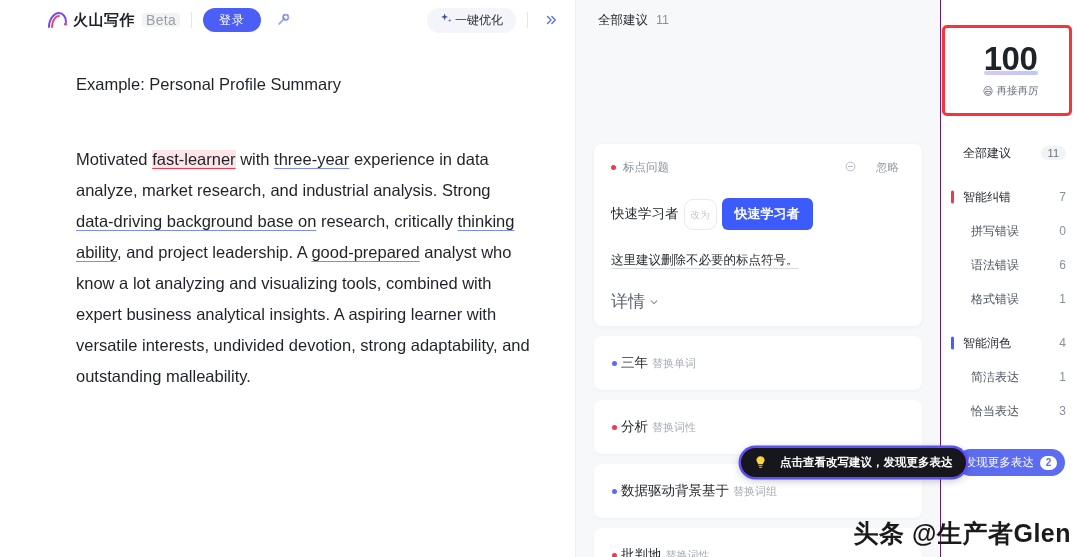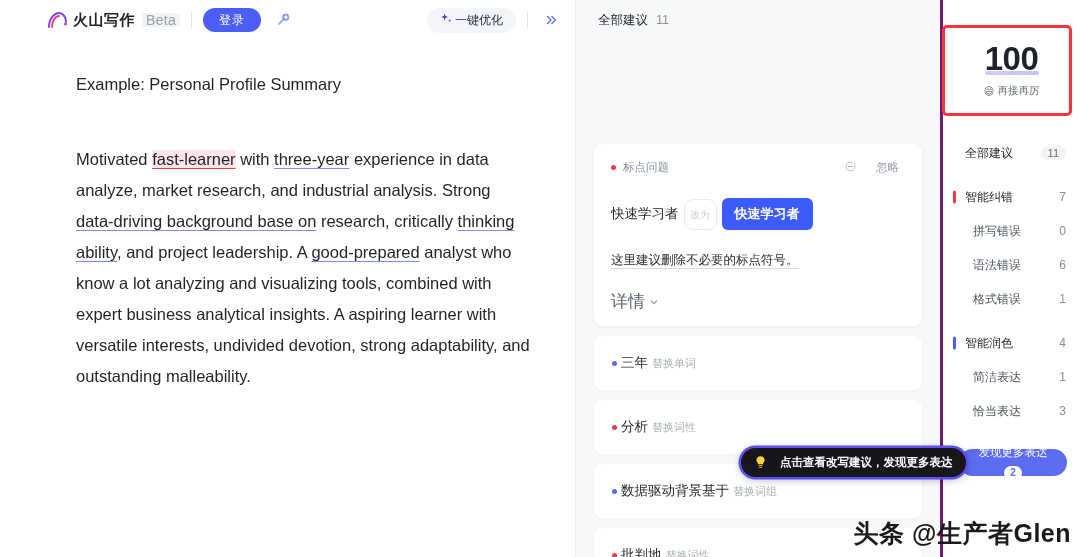--- a/index.html
+++ b/index.html
@@ -319,21 +319,21 @@
   }
 
   
   .side-pane {
     position: relative;
     width: 140px;
     flex: 0 0 140px;
     height: 557px;
     background: #ffffff;
     box-sizing: border-box;
-    border-left: 3px solid #701a75;
+    border-left: 1px solid #701a75;
   }
   .score-card {
     margin: 26px 10px 0 10px;
     height: 88px;
     border-radius: 8px;
     background: #ffffff;
     box-shadow: 0 1px 6px rgba(31,35,41,0.08);
     display: flex;
     flex-direction: column;
     align-items: center;
@@ -434,21 +434,20 @@
     color: #ffffff;
     font-size: 11.5px;
     display: flex;
     align-items: center;
     justify-content: center;
     gap: 6px;
     border: none;
     cursor: pointer;
     font-family: inherit;
     white-space: nowrap;
-    flex-direction: column;
   }
   .more-pill {
     background: #ffffff;
     color: #5b6cf0;
     border-radius: 8px;
     font-size: 10px;
     padding: 0 6px;
     line-height: 14px;
     font-weight: 700;
   }

